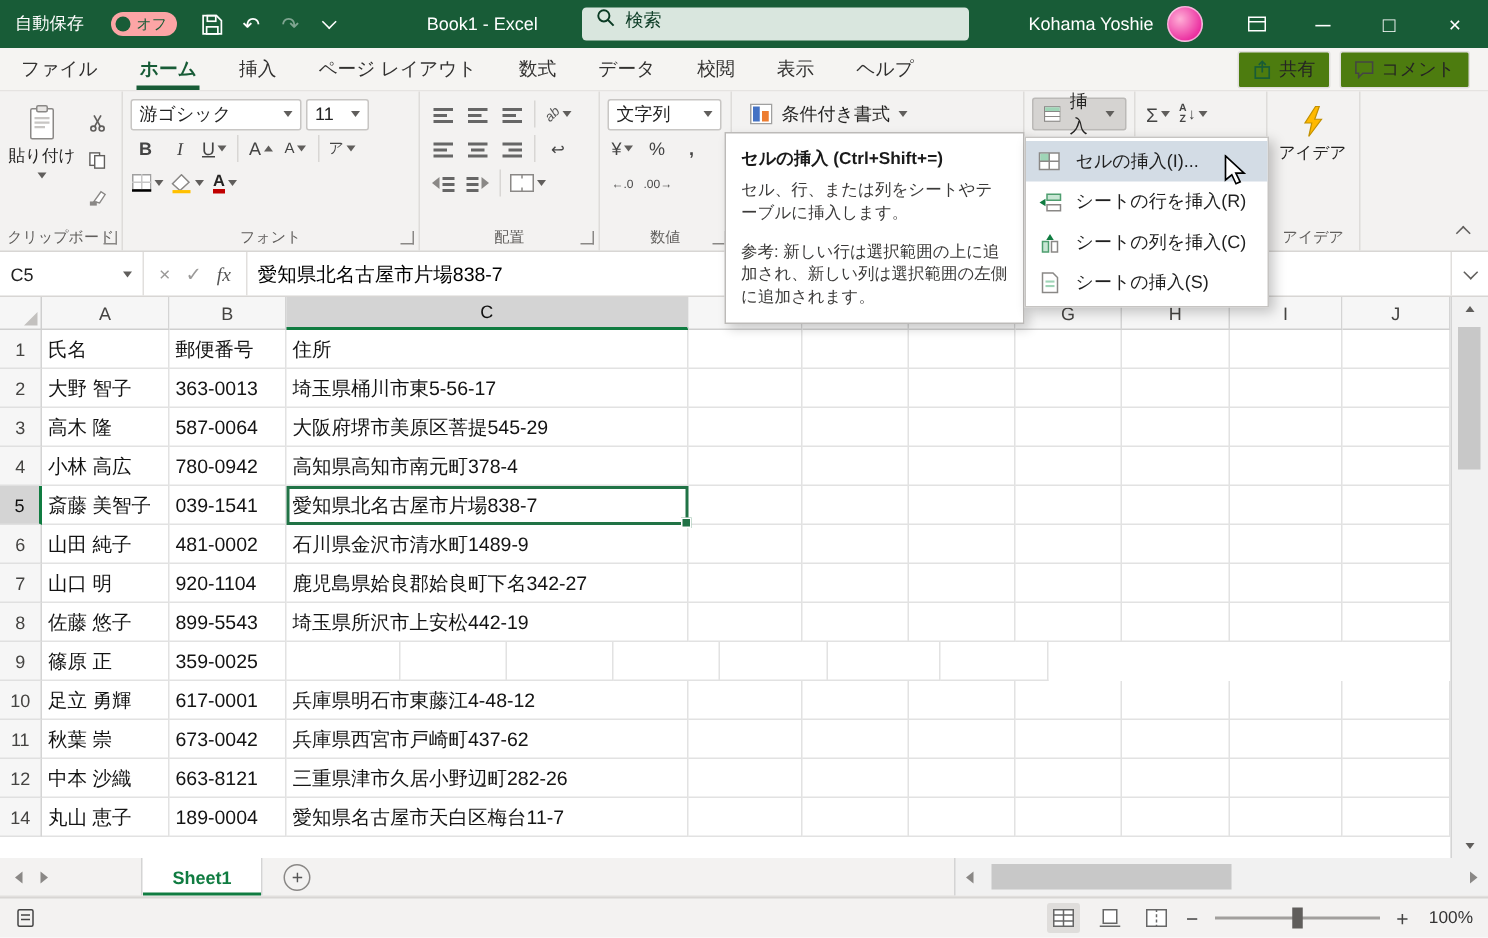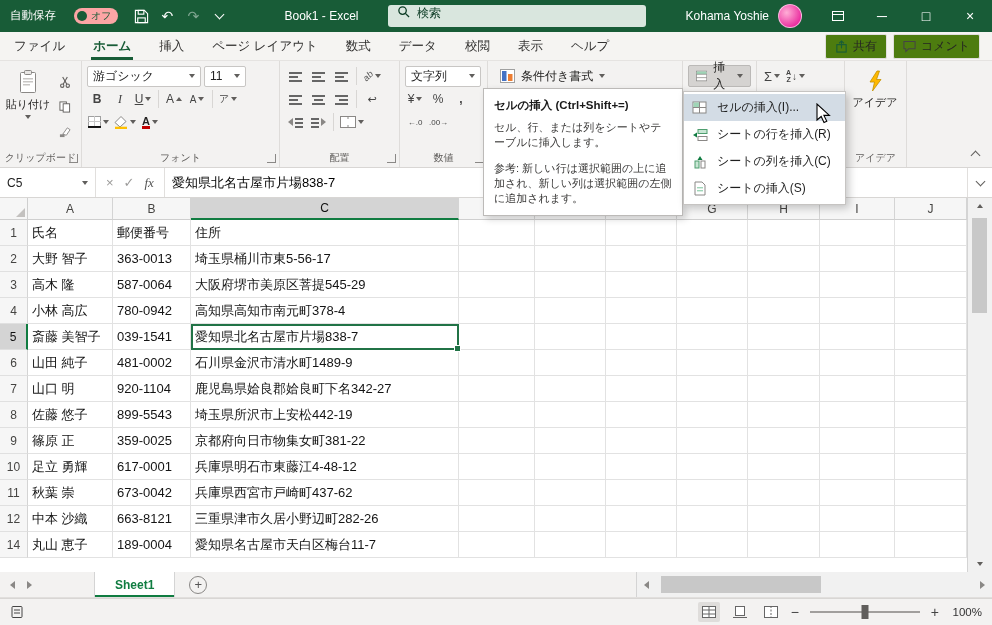--- a/index.html
+++ b/index.html
@@ -550,21 +550,20 @@
         <div class="cell" style="width: 71px;"></div>
         <div class="cell" style="width: 71px;"></div>
         <div class="cell" style="width: 72px;"></div>
         <div class="cell" style="width: 75px;"></div>
         <div class="cell" style="width: 72px;"></div>
       </div>
       <div class="grow">
         <div class="rowhead">9</div>
         <div class="cell" style="width: 85px;">篠原 正</div>
         <div class="cell" style="width: 78px;">359-0025</div>
-        <div class="cell" style="width: 268px;">京都府向日市物集女町381-22</div>
         <div class="cell" style="width: 76px;"></div>
         <div class="cell" style="width: 71px;"></div>
         <div class="cell" style="width: 71px;"></div>
         <div class="cell" style="width: 71px;"></div>
         <div class="cell" style="width: 72px;"></div>
         <div class="cell" style="width: 75px;"></div>
         <div class="cell" style="width: 72px;"></div>
       </div>
       <div class="grow">
         <div class="rowhead">10</div>

